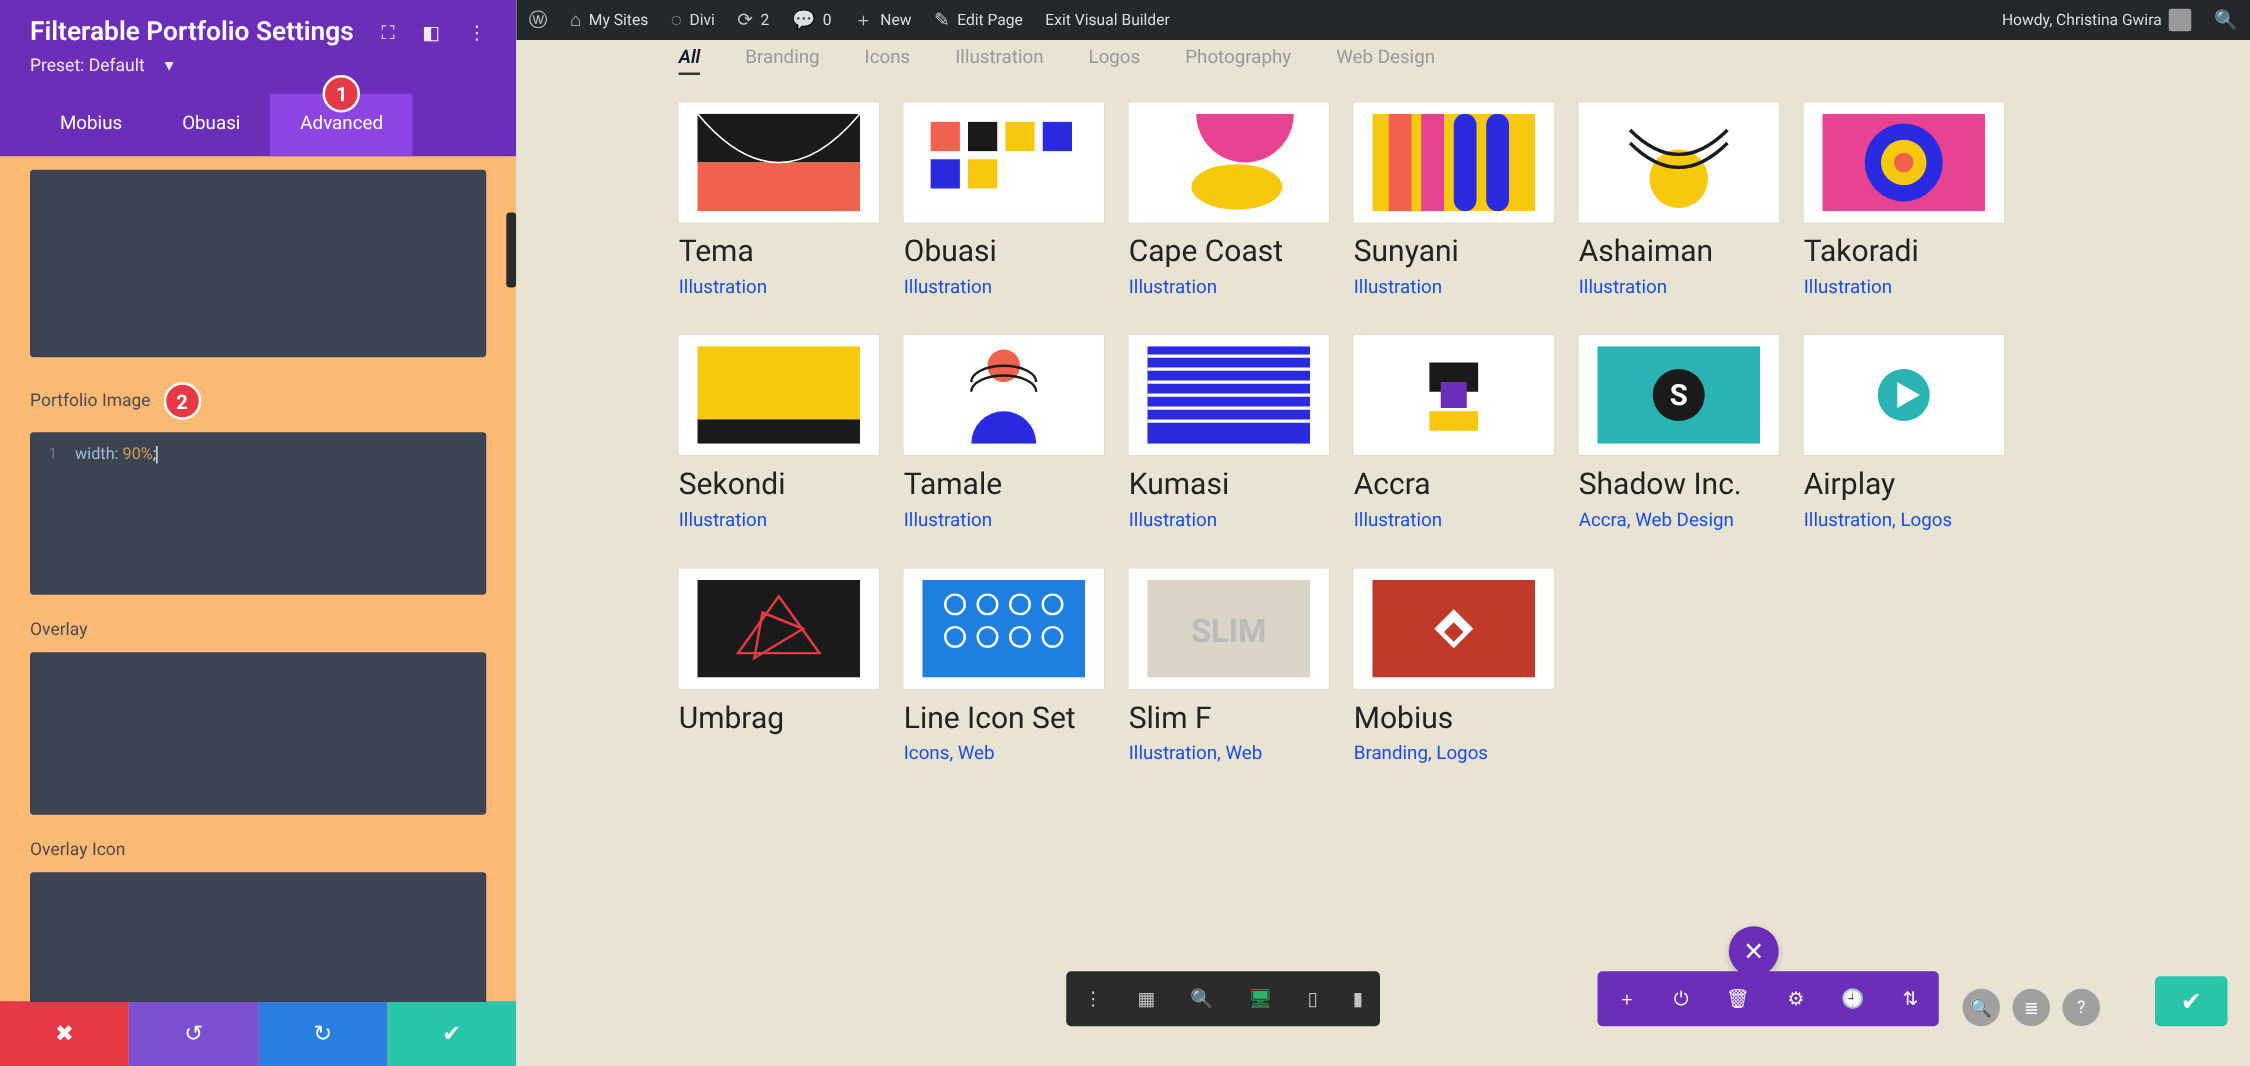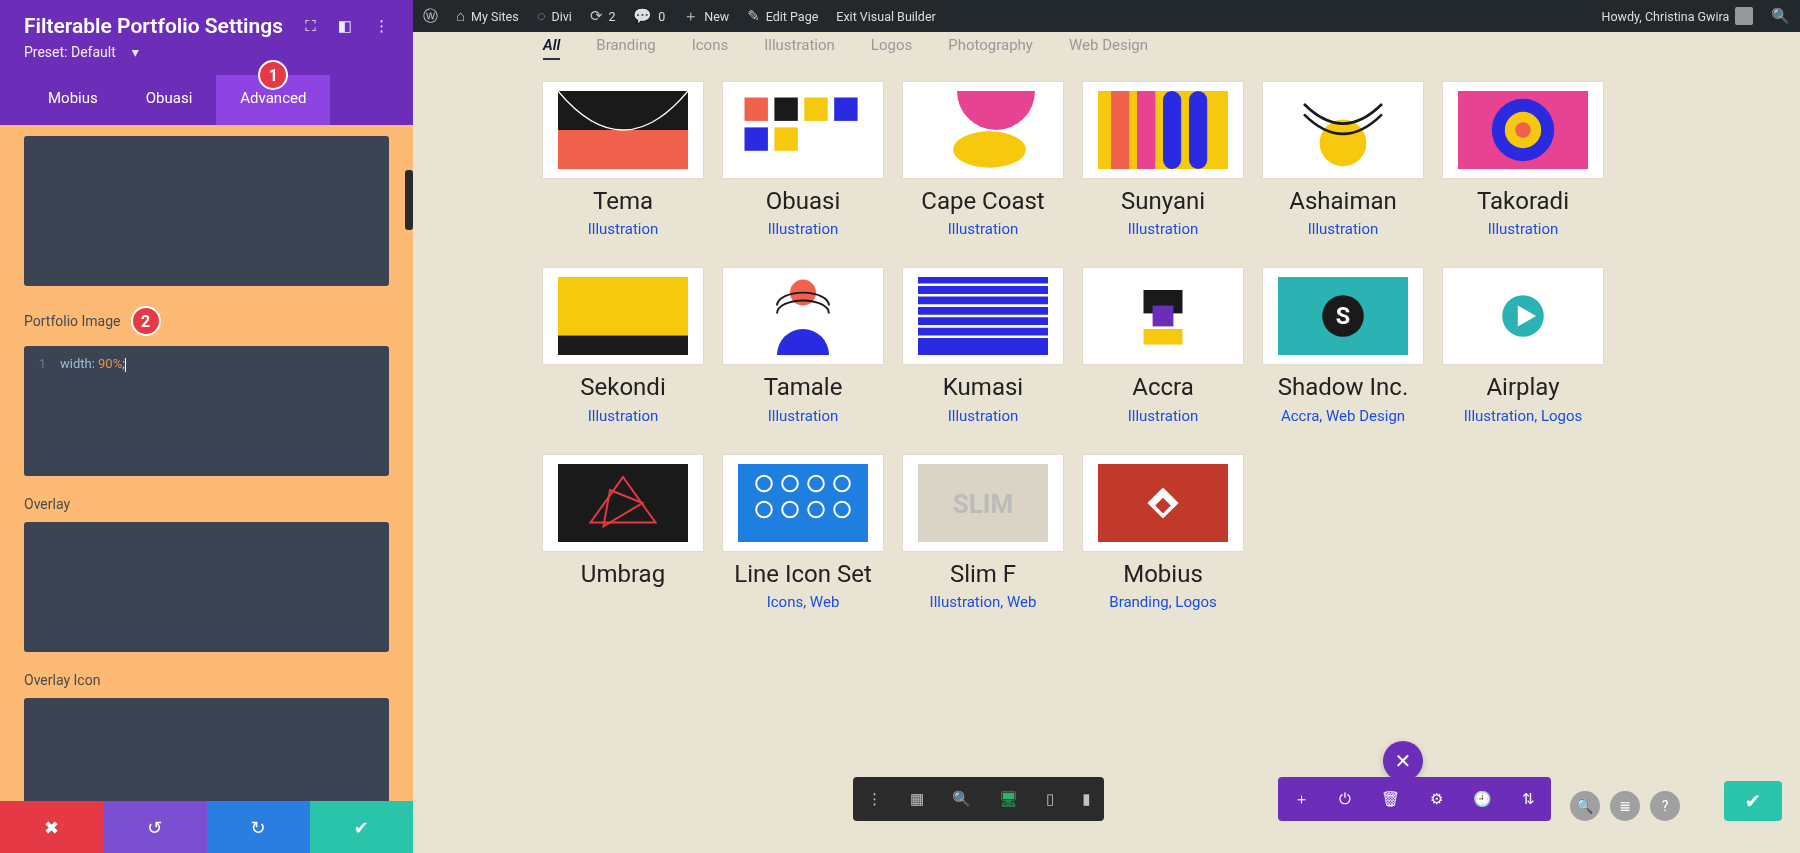--- a/index.html
+++ b/index.html
@@ -46,21 +46,21 @@
 .adminbar .itm { display: flex; align-items: center; gap: 6px; cursor: pointer; }
 .adminbar .ico { font-size: 15px; opacity: .85; }
 .avatar { width: 18px; height: 18px; background: #999; display: inline-block; border-radius: 2px; }
 
 .filters { display: flex; gap: 36px; padding: 4px 0 14px 130px; font-size: 15px; color: #999; }
 .filters .flt { cursor: pointer; }
 .filters .flt.active { color: #0f172a; font-weight: 600; font-style: italic; }
 .filters .flt.active::after{ content:""; display:block; height:2px; background:#333; margin-top:4px;}
 
 .grid { display: grid; grid-template-columns: repeat(6, 160px); gap: 30px 20px; padding: 8px 0 40px 130px; align-content: start; }
-.card { width: 160px; text-align: center; }
+.card { width: 160px; }
 .thumb { width: 160px; height: 96px; background: #fff; padding: 8px; border: 1px solid #fff; box-shadow: 0 0 0 1px rgba(0,0,0,.03); }
 .thumb svg { width: 100%; height: 100%; display: block; }
 .card-title { font-size: 24px; color: #222; margin-top: 10px; line-height: 1.1; word-break: break-word; }
 .card-cats { color: #1a4ee0; font-size: 15px; margin-top: 6px; word-break: break-word; }
 
 
 .tb-dark { position: absolute; left: 440px; bottom: 32px; background: #2b2b2b; height: 44px; border-radius: 4px; display: flex; align-items: center; padding: 0 14px; gap: 28px; color: #ddd; }
 .tb-dark .i { font-size: 15px; cursor: pointer; opacity: .85; }
 .tb-dark .i.active { color: #2ecc71; }
 

